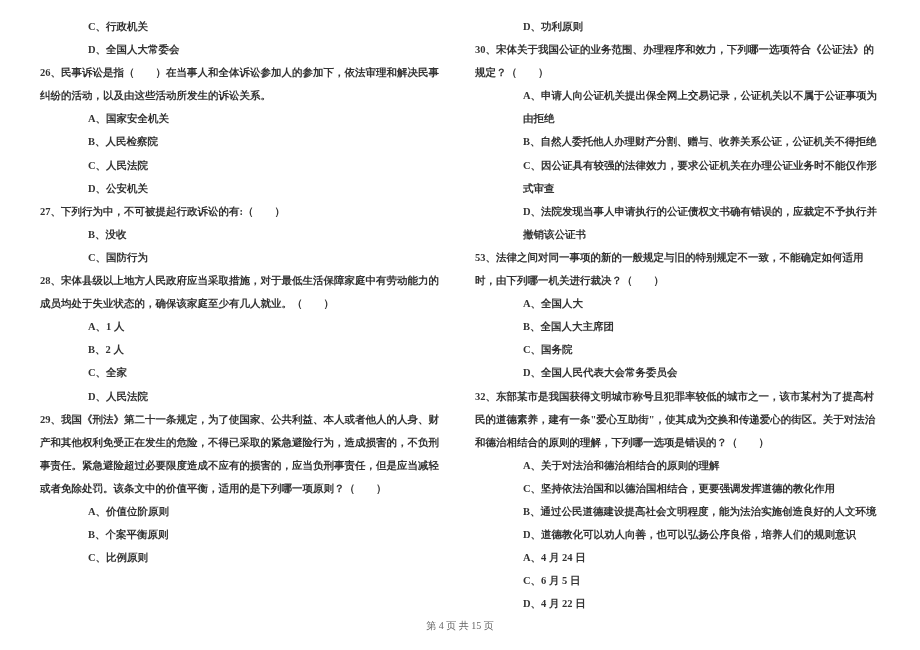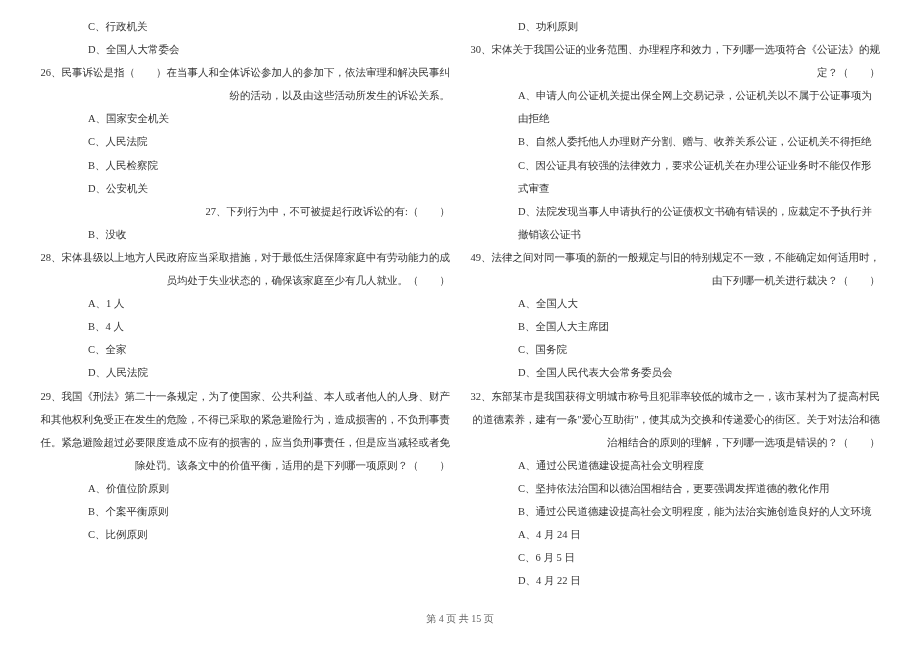--- a/index.html
+++ b/index.html
@@ -12,85 +12,87 @@
       height: 650px;
       background: #ffffff;
       font-family: "SimSun", "宋体", serif;
       font-size: 10.5px;
       color: #333;
       padding: 15px 40px 30px 40px;
       position: relative;
     }
     .page {
       display: flex;
-      gap: 20px;
+      gap: 30px;
       height: 590px;
+      font-weight: bold;
     }
     .column {
       flex: 1;
       line-height: 2.2;
     }
     .option {
       padding-left: 48px;
     }
     .question {
       padding-left: 0;
-      text-align: right;
     }
     .footer {
       position: absolute;
-      bottom: 24px;
+      bottom: 17px;
       left: 0;
       right: 0;
       text-align: center;
       font-size: 10px;
       color: #666;
     }
   </style>
 </head>
 <body>
 
 <div class="page">
   <div class="column">
     <div class="option">C、行政机关</div>
     <div class="option">D、全国人大常委会</div>
     <div class="question">26、民事诉讼是指（　　）在当事人和全体诉讼参加人的参加下，依法审理和解决民事纠纷的活动，以及由这些活动所发生的诉讼关系。</div>
     <div class="option">A、国家安全机关</div>
+    <div class="option">B、人民检察院</div>
     <div class="option">C、人民法院</div>
-    <div class="option">B、人民检察院</div>
     <div class="option">D、公安机关</div>
     <div class="question">27、下列行为中，不可被提起行政诉讼的有:（　　）</div>
     <div class="option">B、没收</div>
+    <div class="option">C、国防行为</div>
     <div class="question">28、宋体县级以上地方人民政府应当采取措施，对于最低生活保障家庭中有劳动能力的成员均处于失业状态的，确保该家庭至少有几人就业。（　　）</div>
     <div class="option">A、1 人</div>
-    <div class="option">B、4 人</div>
+    <div class="option">B、2 人</div>
     <div class="option">C、全家</div>
     <div class="option">D、人民法院</div>
     <div class="question">29、我国《刑法》第二十一条规定，为了使国家、公共利益、本人或者他人的人身、财产和其他权利免受正在发生的危险，不得已采取的紧急避险行为，造成损害的，不负刑事责任。紧急避险超过必要限度造成不应有的损害的，应当负刑事责任，但是应当减轻或者免除处罚。该条文中的价值平衡，适用的是下列哪一项原则？（　　）</div>
     <div class="option">A、价值位阶原则</div>
     <div class="option">B、个案平衡原则</div>
     <div class="option">C、比例原则</div>
   </div>
 
   <div class="column">
     <div class="option">D、功利原则</div>
     <div class="question">30、宋体关于我国公证的业务范围、办理程序和效力，下列哪一选项符合《公证法》的规定？（　　）</div>
     <div class="option">A、申请人向公证机关提出保全网上交易记录，公证机关以不属于公证事项为由拒绝</div>
     <div class="option">B、自然人委托他人办理财产分割、赠与、收养关系公证，公证机关不得拒绝</div>
     <div class="option">C、因公证具有较强的法律效力，要求公证机关在办理公证业务时不能仅作形式审查</div>
     <div class="option">D、法院发现当事人申请执行的公证债权文书确有错误的，应裁定不予执行并撤销该公证书</div>
-    <div class="question">49、法律之间对同一事项的新的一般规定与旧的特别规定不一致，不能确定如何适用时，由下列哪一机关进行裁决？（　　）</div>
+    <div class="question">53、法律之间对同一事项的新的一般规定与旧的特别规定不一致，不能确定如何适用时，由下列哪一机关进行裁决？（　　）</div>
     <div class="option">A、全国人大</div>
     <div class="option">B、全国人大主席团</div>
     <div class="option">C、国务院</div>
     <div class="option">D、全国人民代表大会常务委员会</div>
     <div class="question">32、东部某市是我国获得文明城市称号且犯罪率较低的城市之一，该市某村为了提高村民的道德素养，建有一条"爱心互助街"，使其成为交换和传递爱心的街区。关于对法治和德治相结合的原则的理解，下列哪一选项是错误的？（　　）</div>
-    <div class="option">A、通过公民道德建设提高社会文明程度</div>
+    <div class="option">A、关于对法治和德治相结合的原则的理解</div>
     <div class="option">C、坚持依法治国和以德治国相结合，更要强调发挥道德的教化作用</div>
     <div class="option">B、通过公民道德建设提高社会文明程度，能为法治实施创造良好的人文环境</div>
+    <div class="option">D、道德教化可以劝人向善，也可以弘扬公序良俗，培养人们的规则意识</div>
     <div class="option">A、4 月 24 日</div>
     <div class="option">C、6 月 5 日</div>
     <div class="option">D、4 月 22 日</div>
 
   </div>
 </div>
 
 <div class="footer">第 4 页  共 15 页</div>
 
 </body></html>

